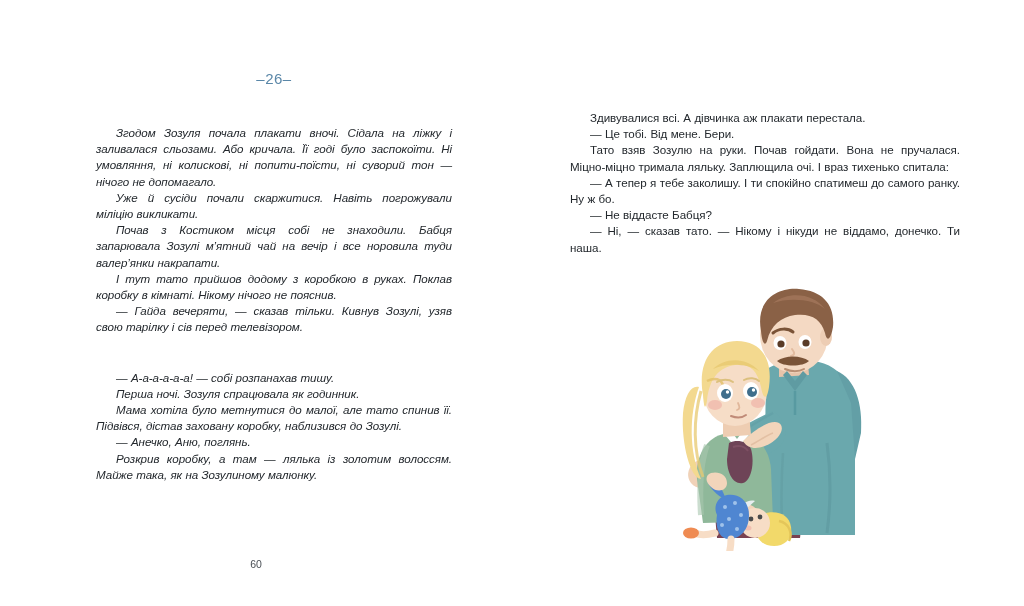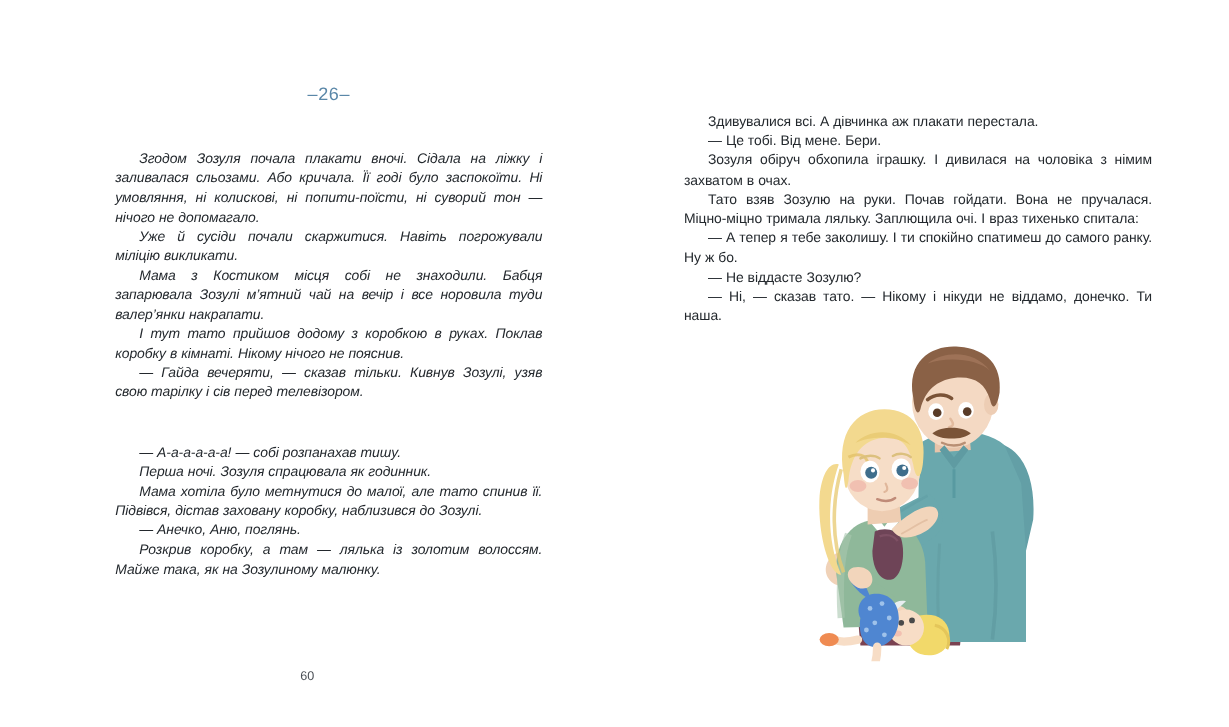--- a/index.html
+++ b/index.html
@@ -45,20 +45,21 @@
     margin-top: 38px;
     font-style: italic;
   }
 
   
   .page-right {
     padding: 0 64px 0 58px;
   }
   .right-body {
     padding-top: 94px;
+    margin-top: 16px;
   }
 
   
   p.para {
     margin: 0;
     font-size: 11.6px;
     line-height: 16.2px;
     text-align: justify;
     text-indent: 20px;
     letter-spacing: -0.05px;
@@ -104,45 +105,44 @@
 
 <div class="spread">
 
   <div class="page page-left">
 
     <div class="chapter-number">–26–</div>
 
     <div class="left-body">
       <p class="para">Згодом Зозуля почала плакати вночі. Сідала на ліжку і заливалася сльозами. Або кричала. Її годі було заспокоїти. Ні умовляння, ні колискові, ні попити-поїсти, ні суворий тон — нічого не допомагало.</p>
       <p class="para">Уже й сусіди почали скаржитися. Навіть погрожували міліцію викликати.</p>
-      <p class="para">Мама з Костиком місця собі не знаходили. Бабця запарювала Зозулі м’ятний чай на вечір і все норовила туди валер’янки накрапати.</p>
+      <p class="para">Почав з Костиком місця собі не знаходили. Бабця запарювала Зозулі м’ятний чай на вечір і все норовила туди валер’янки накрапати.</p>
       <p class="para">І тут тато прийшов додому з коробкою в руках. Поклав коробку в кімнаті. Нікому нічого не пояснив.</p>
       <p class="para">— Гайда вечеряти, — сказав тільки. Кивнув Зозулі, узяв свою тарілку і сів перед телевізором.</p>
 
       <div class="scene-gap"></div>
 
       <p class="para">— А-а-а-а-а-а! — собі розпанахав тишу.</p>
       <p class="para">Перша ночі. Зозуля спрацювала як годинник.</p>
       <p class="para">Мама хотіла було метнутися до малої, але тато спинив її. Підвівся, дістав заховану коробку, наблизився до Зозулі.</p>
       <p class="para">— Анечко, Аню, поглянь.</p>
       <p class="para">Розкрив коробку, а там — лялька із золотим волоссям. Майже така, як на Зозулиному малюнку.</p>
     </div>
 
     <div class="folio">60</div>
   </div>
 
   <div class="page page-right">
 
     <div class="right-body">
       <p class="para">Здивувалися всі. А дівчинка аж плакати перестала.</p>
       <p class="para">— Це тобі. Від мене. Бери.</p>
-      <p class="para">Зозуля обіруч обхопила іграшку. І дивилася на чоловіка з німим захватом в очах.</p>
       <p class="para">Тато взяв Зозулю на руки. Почав гойдати. Вона не пручалася. Міцно-міцно тримала ляльку. Заплющила очі. І враз тихенько спитала:</p>
       <p class="para">— А тепер я тебе заколишу. І ти спокійно спатимеш до самого ранку. Ну ж бо.</p>
-      <p class="para">— Не віддасте Зозулю?</p>
+      <p class="para">— Не віддасте Бабця?</p>
       <p class="para">— Ні, — сказав тато. — Нікому і нікуди не віддамо, донечко. Ти наша.</p>
     </div>
 
     <div class="illustration">
       <svg viewBox="0 0 268 268" xmlns="http://www.w3.org/2000/svg">
         <defs>
           <clipPath id="clipAll">
               <rect x="0" y="0" width="268" height="268"></rect>
             </clipPath>
         </defs>

